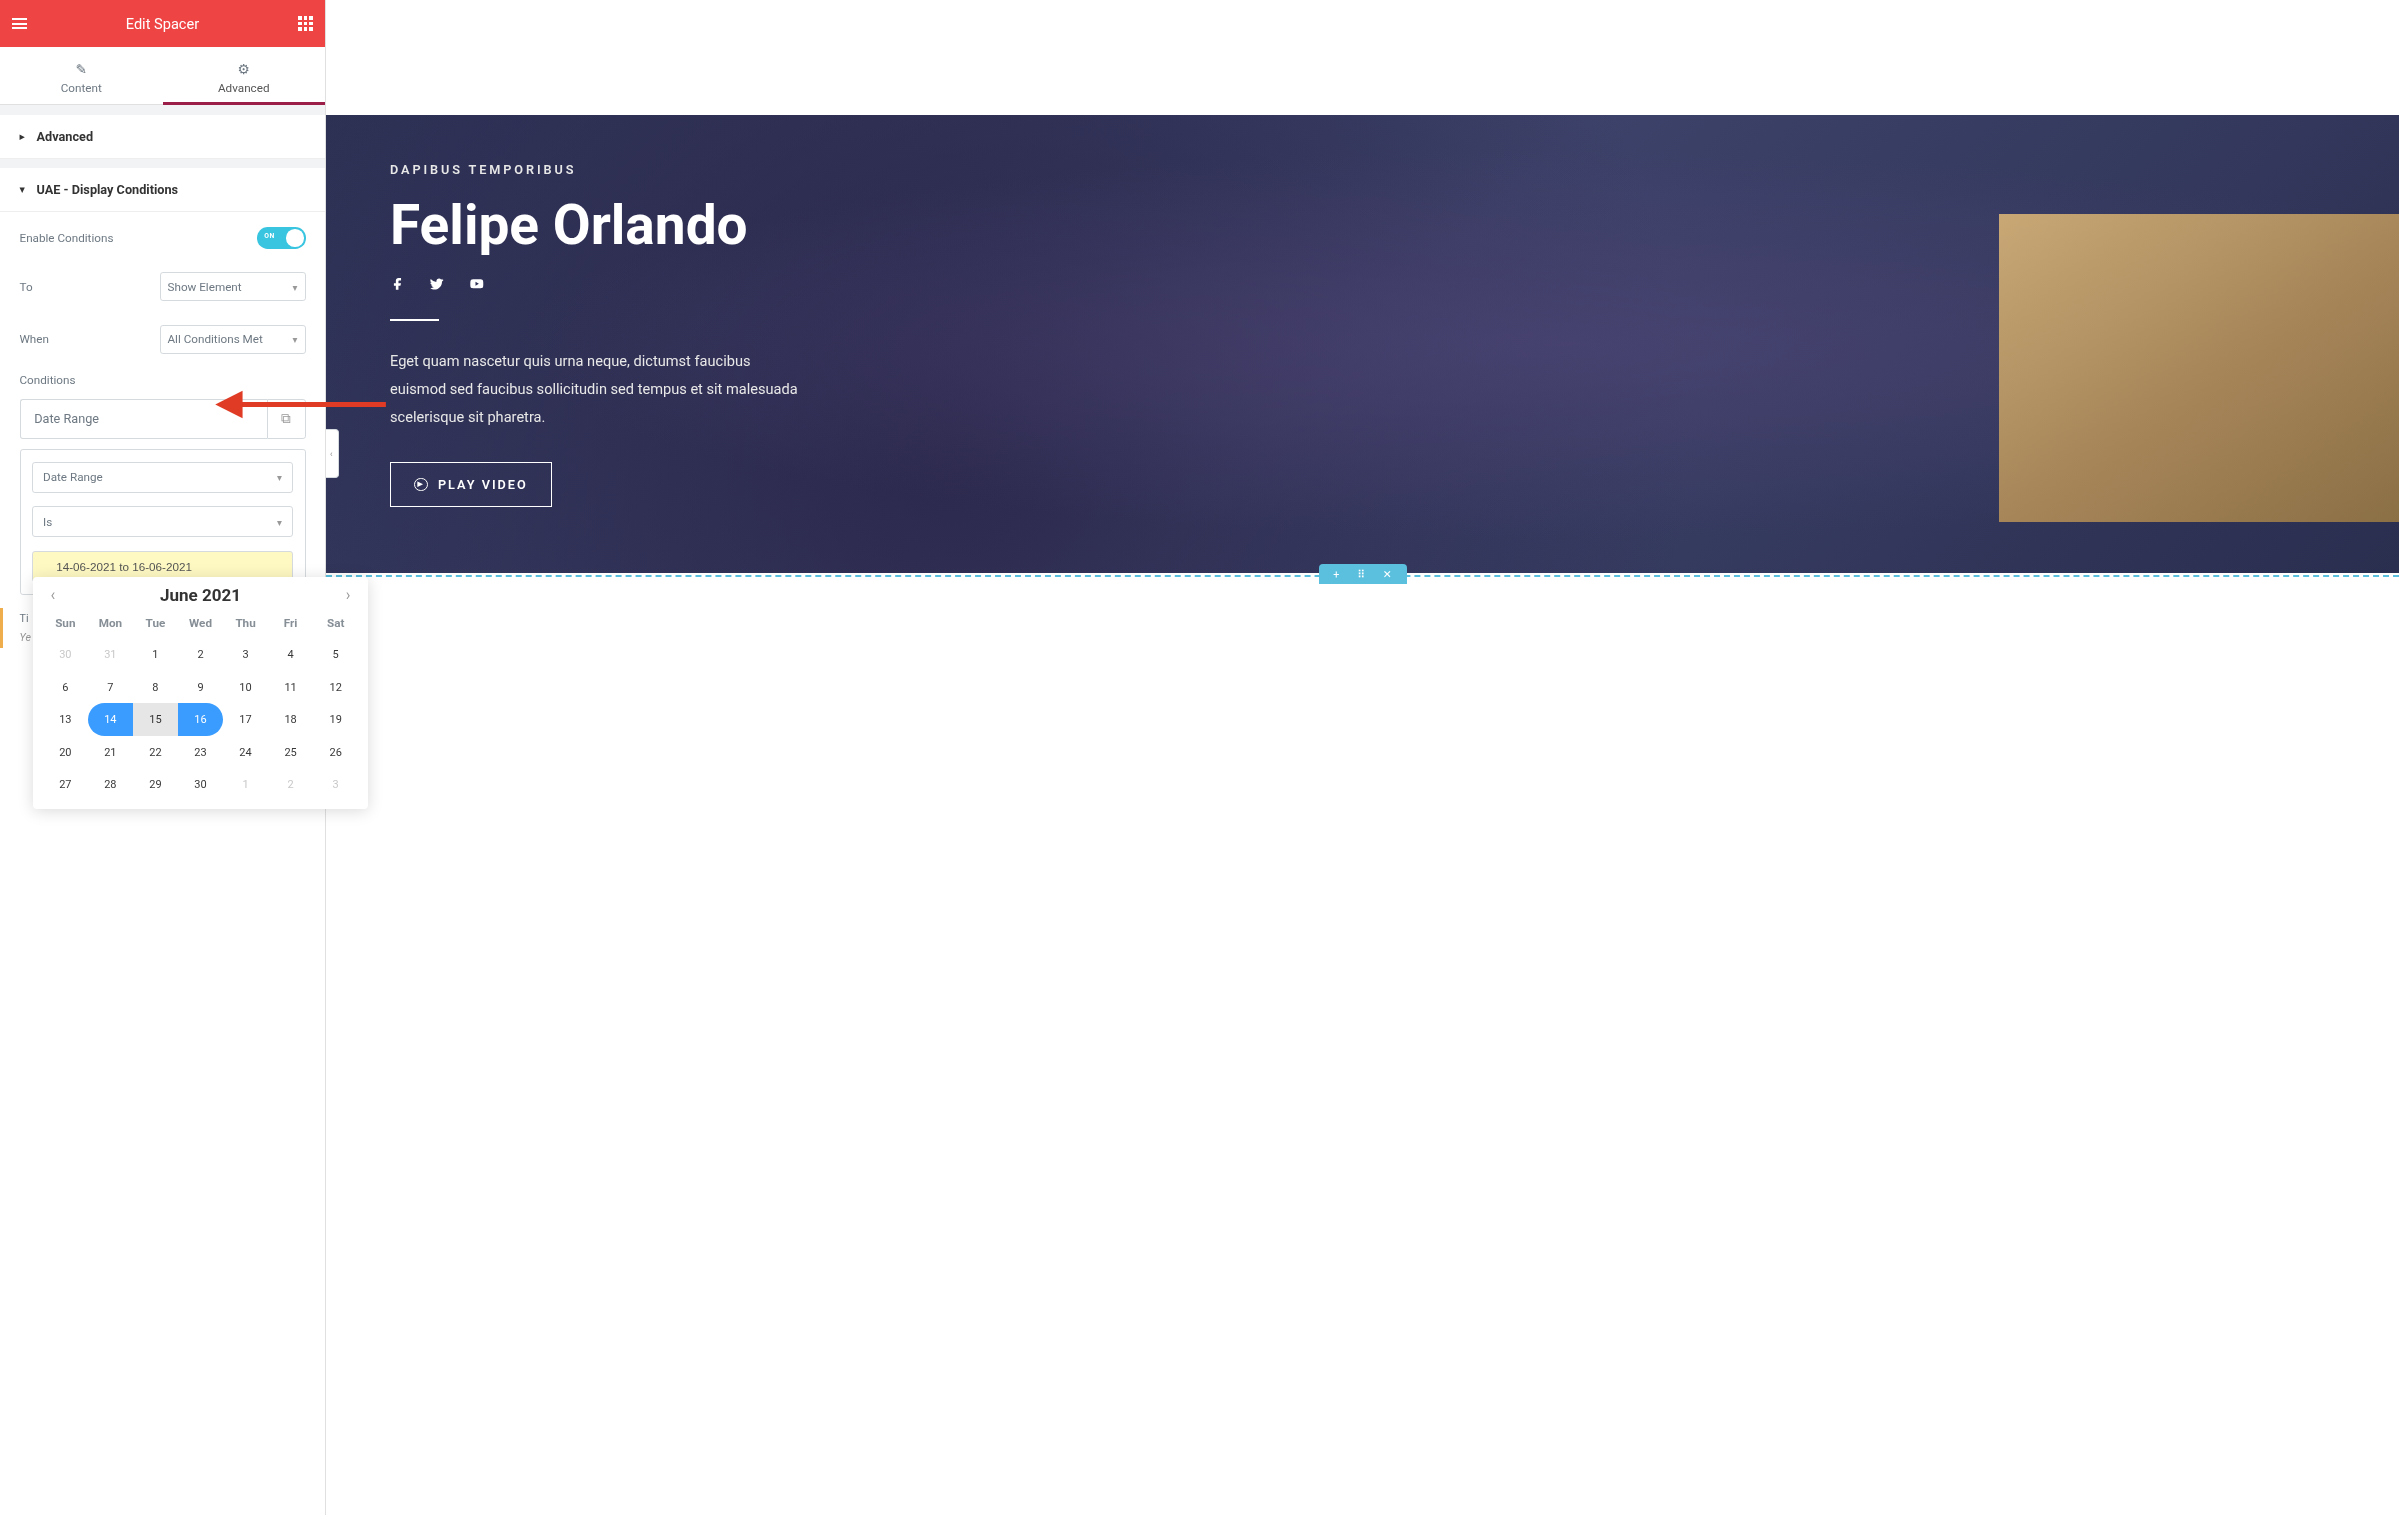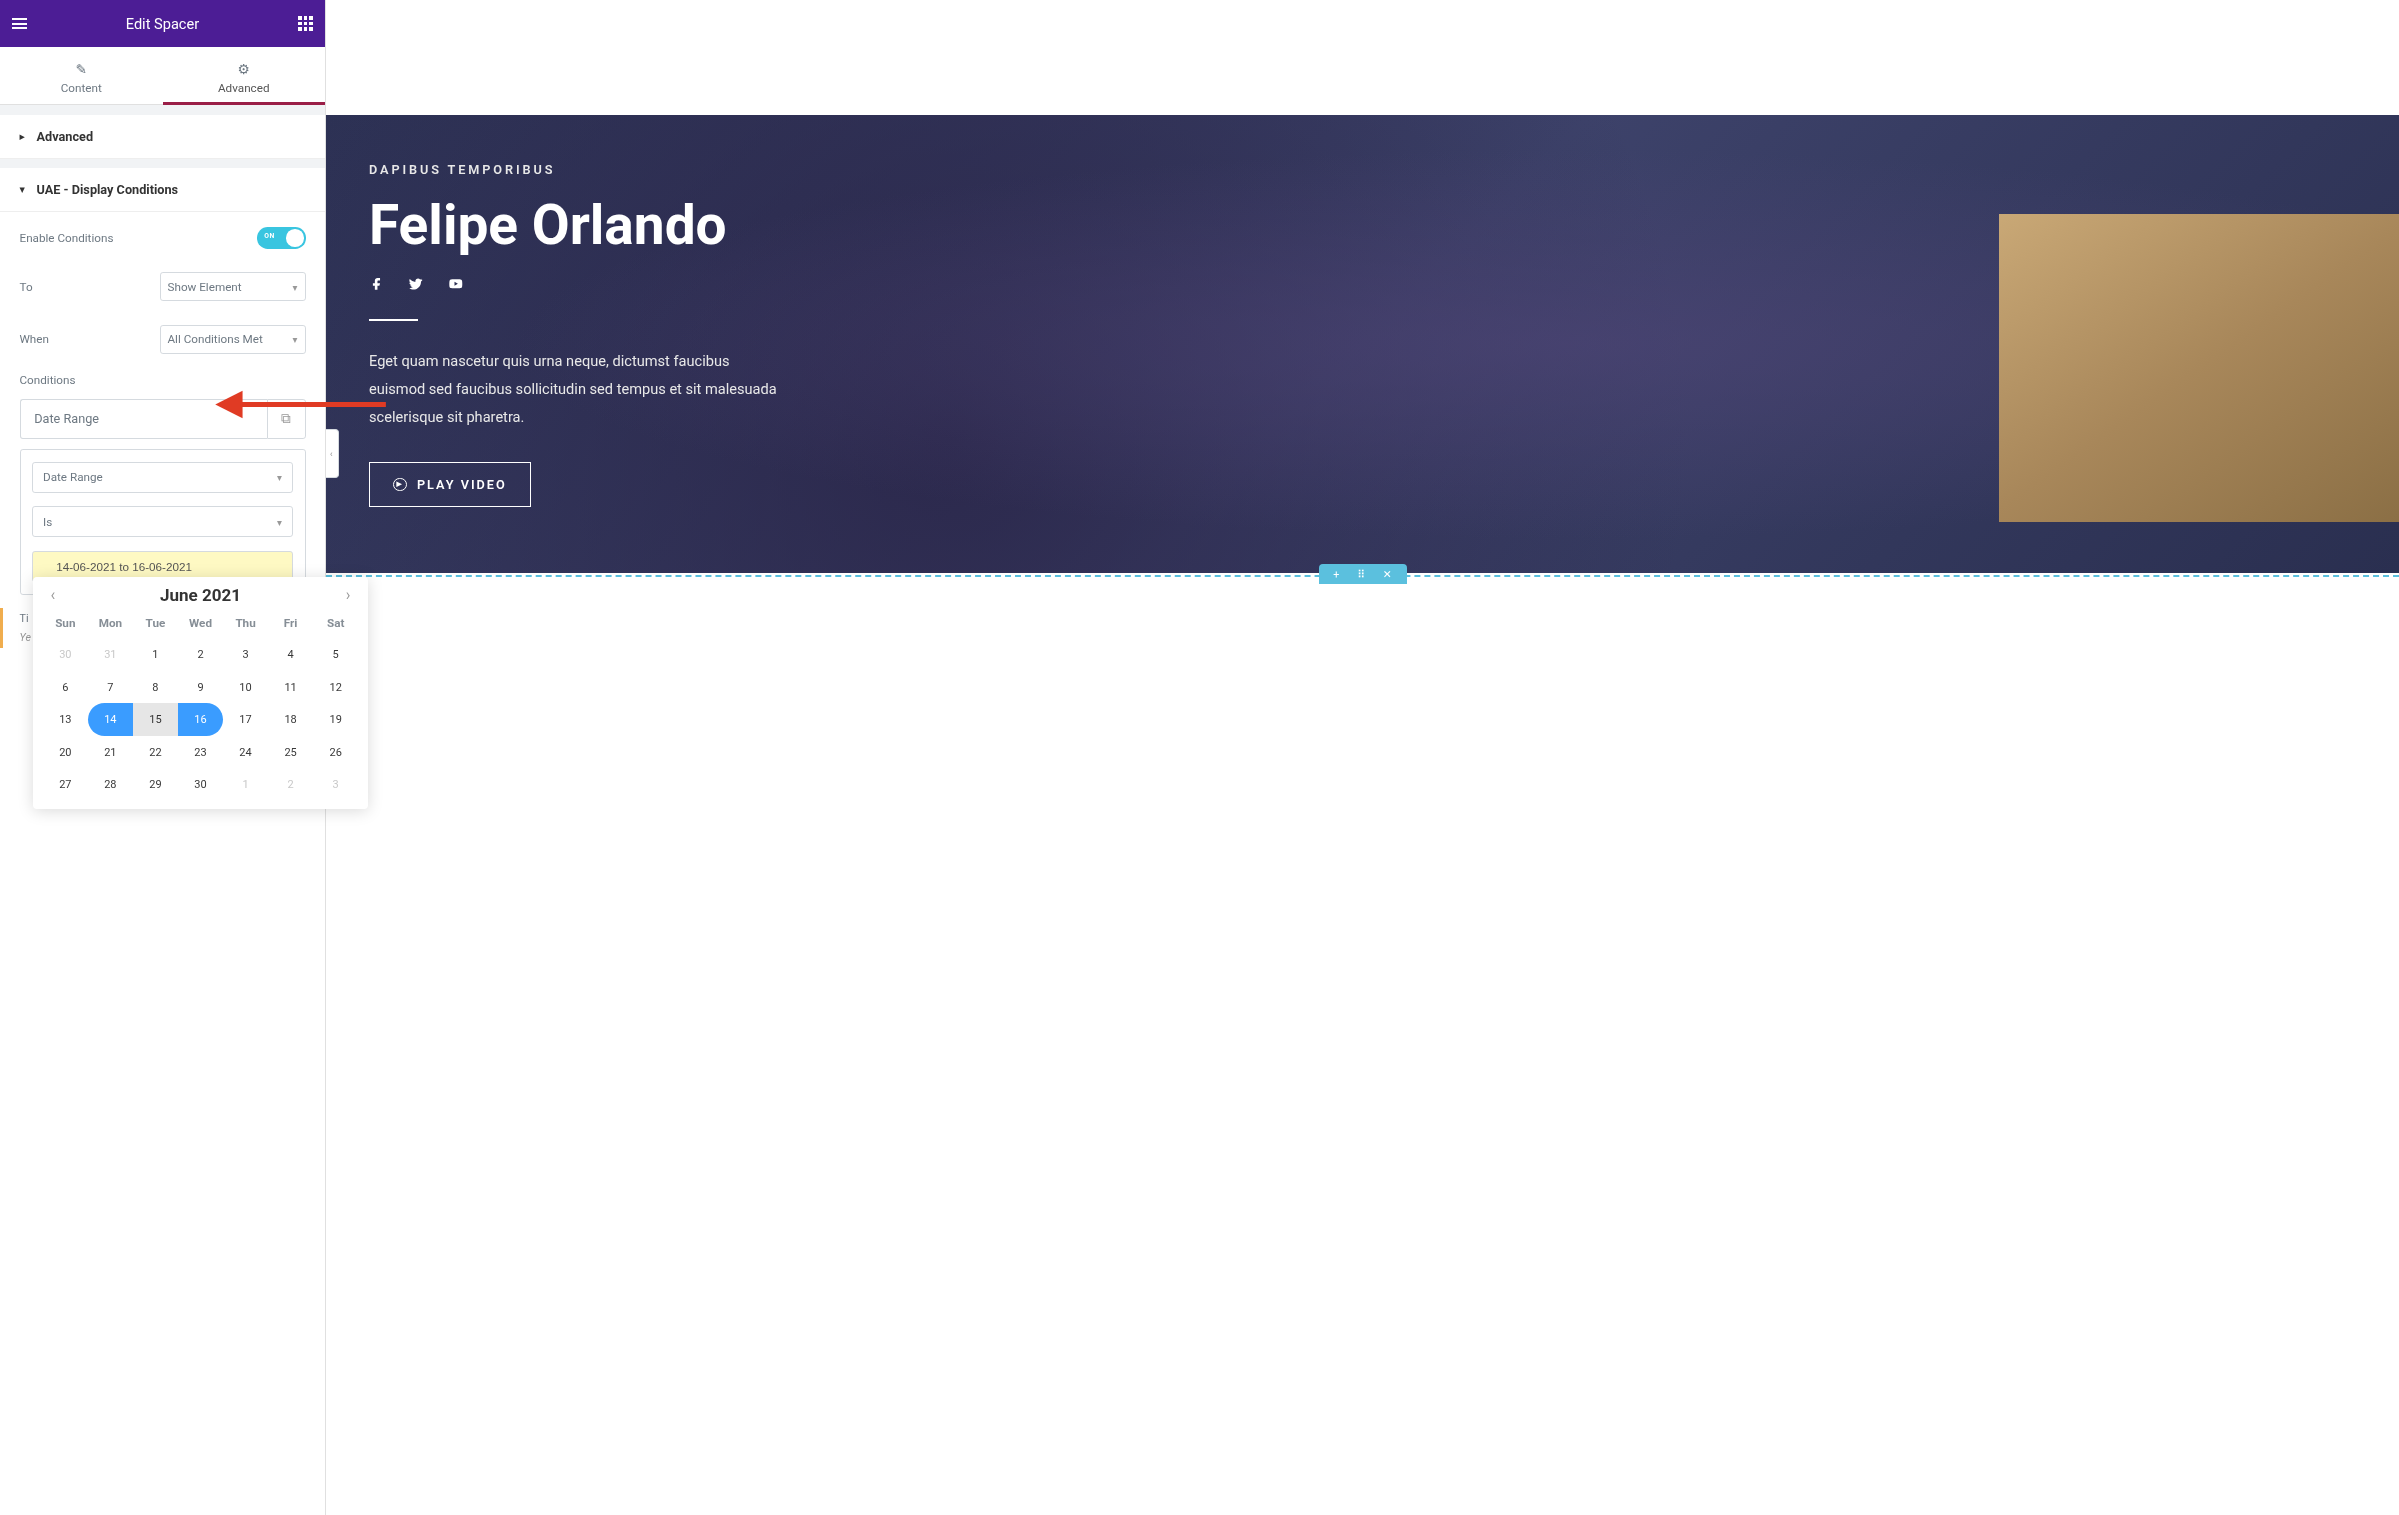--- a/index.html
+++ b/index.html
@@ -1,19 +1,19 @@
 <!DOCTYPE html>
 <html><head>
 <meta charset="utf-8">
 <style>
 * { margin: 0; padding: 0; box-sizing: border-box; }
 body { font-family: -apple-system, BlinkMacSystemFont, "Segoe UI", Roboto, Helvetica, Arial, sans-serif; font-size: 12.7px; color: #333; background: #fff; overflow: hidden; }
 .app { display: flex; height: 100vh; }
 .sidebar { width: 326px; background: #fff; border-right: 1px solid #e0e0e0; display: flex; flex-direction: column; position: relative; }
-.sidebar-header { background: #4c1d95; color: #fff; height: 47px; display: flex; align-items: center; justify-content: space-between; padding: 0 11.7px; }
+.sidebar-header { background: #ef4444; color: #fff; height: 47px; display: flex; align-items: center; justify-content: space-between; padding: 0 11.7px; }
 .hamburger { display: flex; flex-direction: column; gap: 2.9px; cursor: pointer; }
 .hamburger span { width: 15.6px; height: 2px; background: #fff; }
 .sidebar-title { font-size: 14.6px; font-weight: 400; }
 .apps-grid { display: grid; grid-template-columns: repeat(3, 3.9px); grid-template-rows: repeat(3, 3.9px); gap: 2px; cursor: pointer; }
 .apps-grid span { background: #fff; }
 .tabs { display: flex; border-bottom: 1px solid #e0e0e0; }
 .tab { flex: 1; text-align: center; padding: 13.7px 0 9.8px; cursor: pointer; color: #6d7882; font-size: 11.7px; position: relative; }
 .tab.active { color: #555; }
 .tab.active::after { content: ''; position: absolute; bottom: -1px; left: 0; right: 0; height: 2.9px; background: #9a1e47; }
 .tab-icon { font-size: 13.7px; margin-bottom: 3.9px; display: block; color: #6d7882; }
@@ -52,21 +52,21 @@
 .cal-day.range-start { background: #3a9cff; color: #fff; border-radius: 19.5px 0 0 19.5px; }
 .cal-day.range-mid { background: #e6e6e6; color: #333; }
 .cal-day.range-end { background: #3a9cff; color: #fff; border-radius: 0 19.5px 19.5px 0; }
 
 .arrow-overlay { position: absolute; top: 385px; left: 215px; width: 176px; height: 39px; pointer-events: none; z-index: 50; }
 
 .preview { flex: 1; position: relative; background: #fff; overflow: hidden; }
 .preview-collapse { position: absolute; left: -1px; top: 429px; width: 13.7px; height: 49px; background: #fff; border: 1px solid #d5dadf; border-left: none; border-radius: 0 3.9px 3.9px 0; display: flex; align-items: center; justify-content: center; color: #999; font-size: 9.8px; cursor: pointer; z-index: 20; }
 .hero { position: absolute; top: 115px; left: 0; right: 0; height: 458px; background: linear-gradient(135deg, #2d3255 0%, #3d426a 50%, #2a2f50 100%); overflow: hidden; }
 .hero::before { content: ''; position: absolute; inset: 0; background: radial-gradient(ellipse at 60% 50%, rgba(80,70,120,0.6), transparent 60%), radial-gradient(circle at 30% 70%, rgba(40,35,70,0.8), transparent 50%); }
-.hero-content { position: relative; padding: 47px 43px; color: #fff; max-width: 605px; }
+.hero-content { position: relative; padding: 47px 64px; color: #fff; max-width: 605px; }
 .hero-preheading { font-size: 12.7px; letter-spacing: 2.9px; font-weight: 600; color: #e8e8e8; margin-bottom: 15.6px; }
 .hero-heading { font-size: 55px; font-weight: 700; color: #fff; margin-bottom: 19.5px; font-family: "Segoe UI", Roboto, sans-serif; }
 .hero-social { display: flex; gap: 23.4px; margin-bottom: 23.4px; }
 .social-ic { color: #fff; font-size: 15.6px; cursor: pointer; }
 .hero-divider { width: 49px; height: 2px; background: #fff; margin-bottom: 27px; }
 .hero-desc { font-size: 14.6px; line-height: 1.9; color: #e8e8e8; margin-bottom: 31px; max-width: 410px; }
 .hero-btn { display: inline-flex; align-items: center; gap: 9.8px; border: 1.5px solid #fff; padding: 13.7px 23.4px; font-size: 12.7px; letter-spacing: 2px; font-weight: 600; color: #fff; cursor: pointer; background: transparent; }
 .hero-btn .play-ic { width: 13.7px; height: 13.7px; border-radius: 50%; border: 1.5px solid #fff; display: flex; align-items: center; justify-content: center; font-size: 6.8px; }
 .hero-image-r { position: absolute; right: 0; top: 99px; width: 400px; height: 308px; background: linear-gradient(145deg, #c9a876 0%, #a8875a 50%, #8b6f45 100%); }
 .editor-controls { position: absolute; left: 0; right: 0; top: 575px; height: 5.9px; border-top: 2px dashed #5bc0de; }

